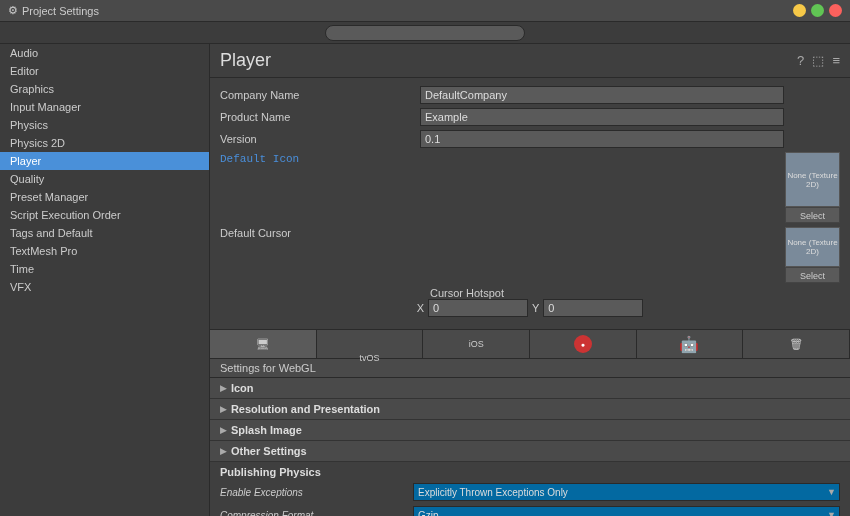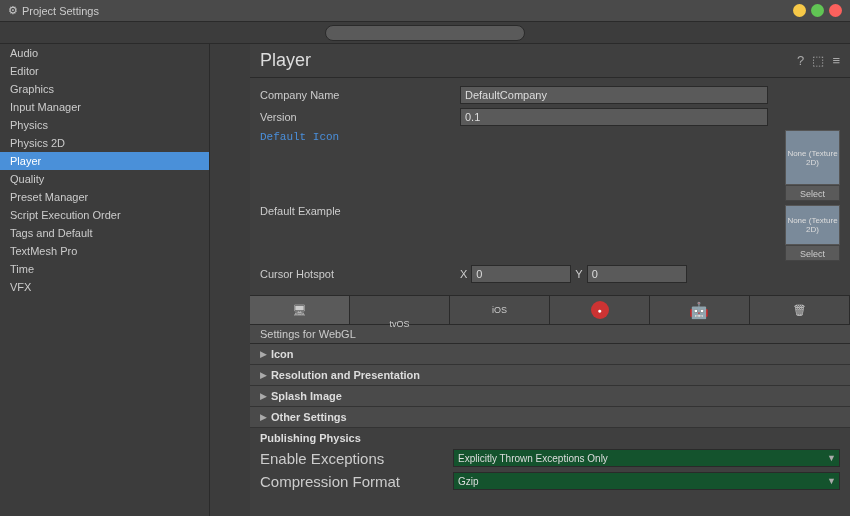--- a/index.html
+++ b/index.html
@@ -64,21 +64,20 @@
       color: #ccc;
       font-size: 10px;
       padding: 0 8px;
       outline: none;
     }
 
     
     .main-layout {
       display: flex;
       height: calc(516px - 44px);
-      gap: 40px;
     }
 
     
     .sidebar {
       width: 210px;
       background: #3c3c3c;
       border-right: 1px solid #2a2a2a;
       overflow-y: auto;
       flex-shrink: 0;
     }
@@ -143,21 +142,21 @@
       font-size: 11px;
       flex-shrink: 0;
     }
     .field-input {
       height: 18px;
       background: #5a5a5a;
       border: 1px solid #2a2a2a;
       color: #ddd;
       font-size: 11px;
       padding: 0 4px;
-      width: 308px;
+      width: 364px;
     }
     .icon-preview-box {
       width: 55px;
       height: 55px;
       background: #7a8a9a;
       border: 1px solid #555;
       display: flex;
       flex-direction: column;
       align-items: center;
       justify-content: center;
@@ -188,20 +187,21 @@
       font-size: 8px;
       color: #ddd;
       text-align: center;
     }
 
     
     .hotspot-row {
       display: flex;
       align-items: center;
       margin-bottom: 4px;
+      flex-direction: column;
     }
     .hotspot-input-group {
       display: flex;
       align-items: center;
       gap: 4px;
     }
     .hotspot-coord-label {
       color: #ccc;
       font-size: 11px;
     }
@@ -280,32 +280,33 @@
     }
     .pub-field-row {
       display: flex;
       align-items: center;
       margin-bottom: 3px;
       padding: 1px 0;
     }
     .pub-label {
       width: 193px;
       color: #ccc;
-      font-size: 15px;
+      font-size: 10px;
+      font-style: italic;
     }
     .dropdown-wrapper {
       display: flex;
       align-items: center;
       position: relative;
       flex: 1;
     }
     .dropdown-wrapper select {
       width: 100%;
       height: 18px;
-      background: #14532d;
+      background: #0369a1;
       border: 1px solid #2a2a2a;
       color: #ddd;
       font-size: 10px;
       padding: 0 4px;
       appearance: none;
       cursor: pointer;
     }
     .dropdown-arrow {
       position: absolute;
       right: 4px;
@@ -381,20 +382,24 @@
       </div>
     </div>
 
     <div class="player-settings">
 
       <div class="field-row">
         <span class="field-label">Company Name</span>
         <input class="field-input" type="text" value="DefaultCompany" style="">
       </div>
 
+      <div class="field-row">
+        <span class="field-label">Product Name</span>
+        <input class="field-input" type="text" value="Example" style="">
+      </div>
 
       <div class="field-row">
         <span class="field-label">Version</span>
         <input class="field-input" type="text" value="0.1" style="">
       </div>
 
       <div style="display:flex; align-items:flex-start; margin-bottom:4px; position:relative;">
         <div style="width:200px; flex-shrink:0;">
           <span style="color:#4a8fdb; font-size:11px; cursor:pointer;font-family:Liberation Mono, monospace;">Default Icon</span>
         </div>
@@ -402,21 +407,21 @@
         <div style="display:flex; flex-direction:column; align-items:center; margin-right:0;">
           <div class="icon-preview-box">
             <span>None (Texture</span>
             <span>2D)</span>
           </div>
           <div class="icon-select-btn">Select</div>
         </div>
       </div>
 
       <div style="display:flex; align-items:flex-start; margin-bottom:4px;">
-        <span style="width:200px; color:#ccc; font-size:11px; flex-shrink:0;">Default Example</span>
+        <span style="width:200px; color:#ccc; font-size:11px; flex-shrink:0;">Default Cursor</span>
         <div style="flex:1;"></div>
         <div style="display:flex; flex-direction:column; align-items:center;">
           <div class="cursor-preview-box">
             <span>None (Texture</span>
             <span>2D)</span>
           </div>
           <div class="icon-select-btn">Select</div>
         </div>
       </div>
 

